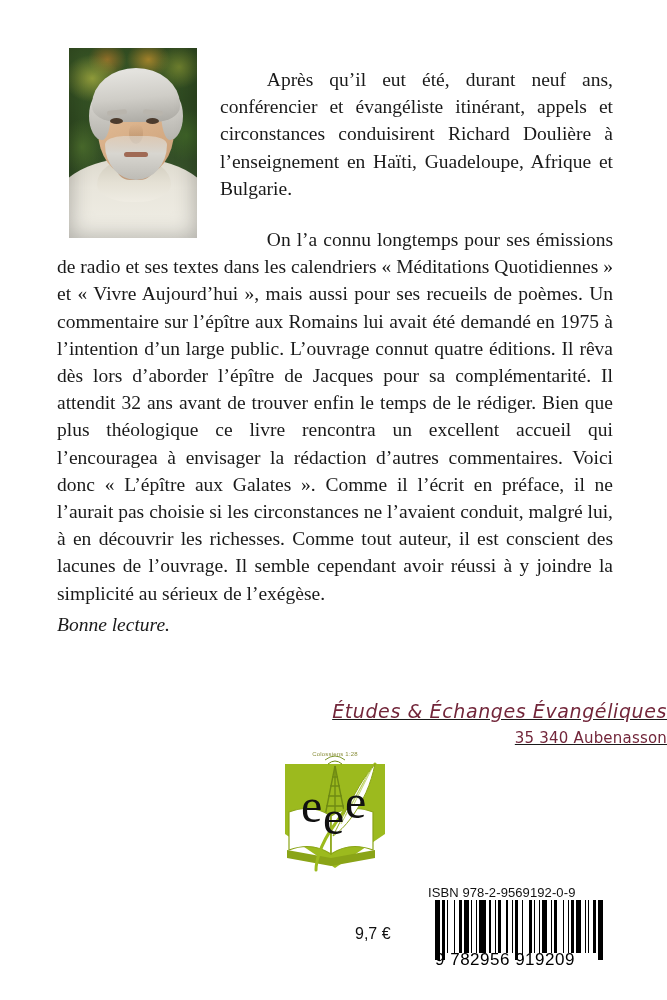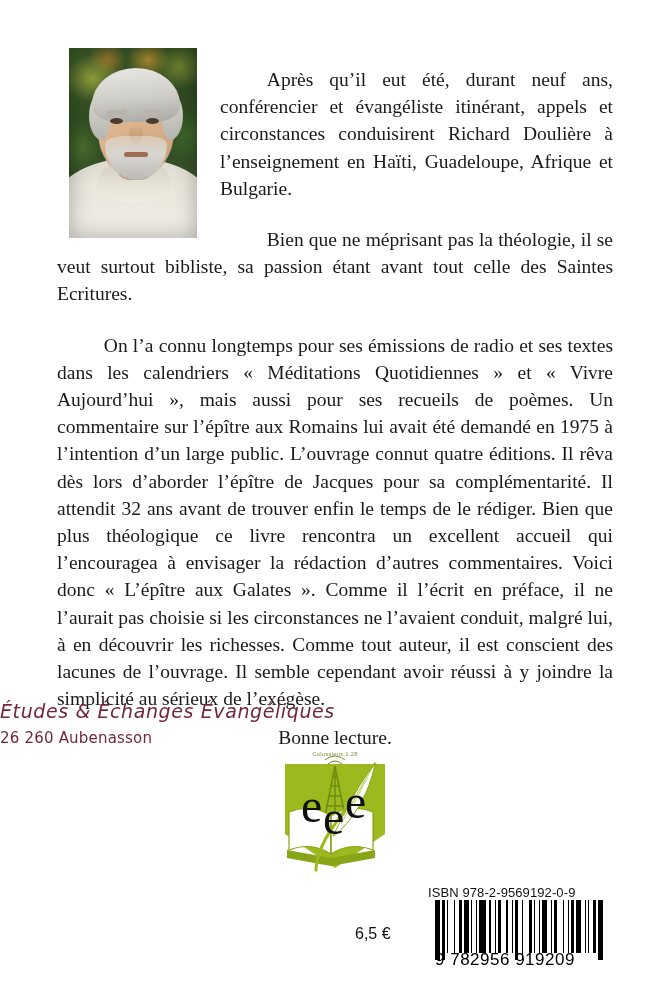--- a/index.html
+++ b/index.html
@@ -168,31 +168,33 @@
   #blurb p { margin: 0; }
   #blurb p.indent { text-indent: 2.4em; margin-top: 24px; }
   
   #blurb .wrap-shape {
     float: left;
     width: 163px;
     height: 205px;
     shape-outside: content-box;
   }
   #blurb .signoff {
-    text-align: center;
-    margin-top: 12px;
+    text-align: left;
+    margin-top: 4px;
+    font-style: italic;
   }
 
   
   #publisher {
     position: absolute;
     left: 0;
     right: 0;
     top: 700px;
-    text-align: left;
+    text-align: right;
+    text-decoration: underline;
   }
   #publisher-name {
     font-family: "DejaVu Sans", sans-serif;
     font-style: italic;
     font-size: 19px;
     font-weight: 400;
     color: #72263a;
     letter-spacing: 0.6px;
     line-height: 1.2;
   }
@@ -294,28 +296,27 @@
   <div class="eye-r"></div>
   <div class="nose"></div>
   <div class="beard"></div>
   <div class="mouth"></div>
   <div class="vignette"></div>
 </div>
 
 <div id="blurb">
   <div class="wrap-shape"></div>
   <p class="indent">Après qu’il eut été, durant neuf ans, conférencier et évangéliste itinérant, appels et circonstances conduisirent Richard Doulière à l’enseignement en Haïti, Guadeloupe, Afrique et Bulgarie.</p>
-  <p class="indent">Bien que ne méprisant pas la théologie, il se veut surtout bibliste, sa passion étant avant tout celle des Saintes Ecritures.</p>
   <p class="indent">On l’a connu longtemps pour ses émissions de radio et ses textes dans les calendriers « Méditations Quotidiennes » et « Vivre Aujourd’hui », mais aussi pour ses recueils de poèmes. Un commentaire sur l’épître aux Romains lui avait été demandé en 1975 à l’intention d’un large public. L’ouvrage connut quatre éditions. Il rêva dès lors d’aborder l’épître de Jacques pour sa complémentarité. Il attendit 32 ans avant de trouver enfin le temps de le rédiger. Bien que plus théologique ce livre rencontra un excellent accueil qui l’encouragea à envisager la rédaction d’autres commentaires. Voici donc « L’épître aux Galates ». Comme il l’écrit en préface, il ne l’aurait pas choisie si les circonstances ne l’avaient conduit, malgré lui, à en découvrir les richesses. Comme tout auteur, il est conscient des lacunes de l’ouvrage. Il semble cependant avoir réussi à y joindre la simplicité au sérieux de l’exégèse.</p>
   <p class="signoff">Bonne lecture.</p>
 </div>
 
 <div id="publisher">
   <div id="publisher-name">Études &amp; Échanges Évangéliques</div>
-  <div id="publisher-address">26 260 Aubenasson</div>
+  <div id="publisher-address">35 340 Aubenasson</div>
 </div>
 
 <div id="publisher-logo">
   <svg viewBox="0 0 128 122" xmlns="http://www.w3.org/2000/svg">
 
     <path d="M14 14 H114 V84 L64 118 L14 84 Z" fill="#9cba1e"></path>
 
     <path d="M14 14 H52 L30 30 H14 Z" fill="#ffffff" opacity="0.0"></path>
 
     <g stroke="#6f8a13" stroke-width="1.4" fill="none">
@@ -377,13 +378,13 @@
       <span style="left: 136px; width: 3.1px;"></span>
       <span style="left: 141.1px; width: 4.8px;"></span>
       <span style="left: 149.6px; width: 1.4px;"></span>
       <span style="left: 153px; width: 1.4px;"></span>
       <span style="left: 158.1px; width: 3.1px;"></span>
       <span class="tall" style="left: 163.2px; width: 4.8px;"></span>
     </div>
   <div id="barcode-digits">9 782956 919209</div>
 </div>
 
-<div id="price">6,5 €</div>
+<div id="price">9,7 €</div>
 
 </body></html>

